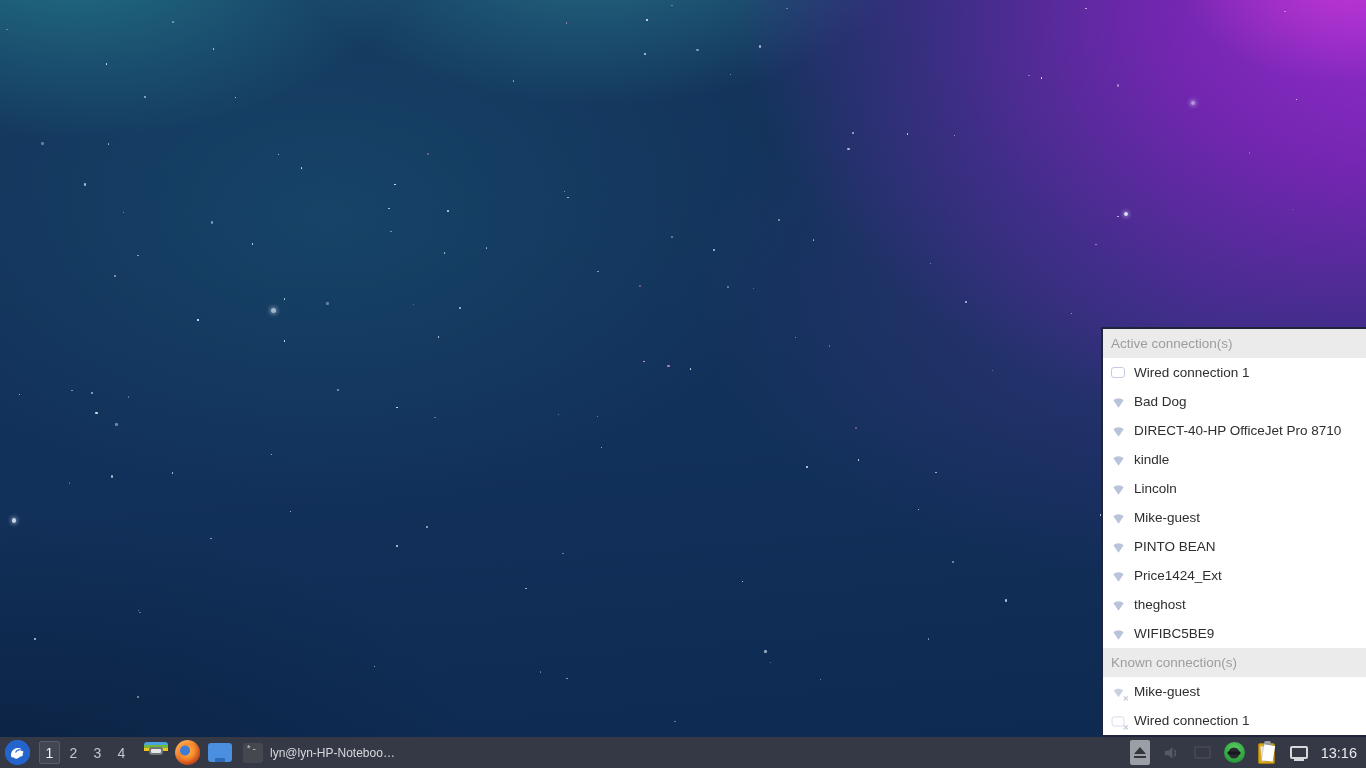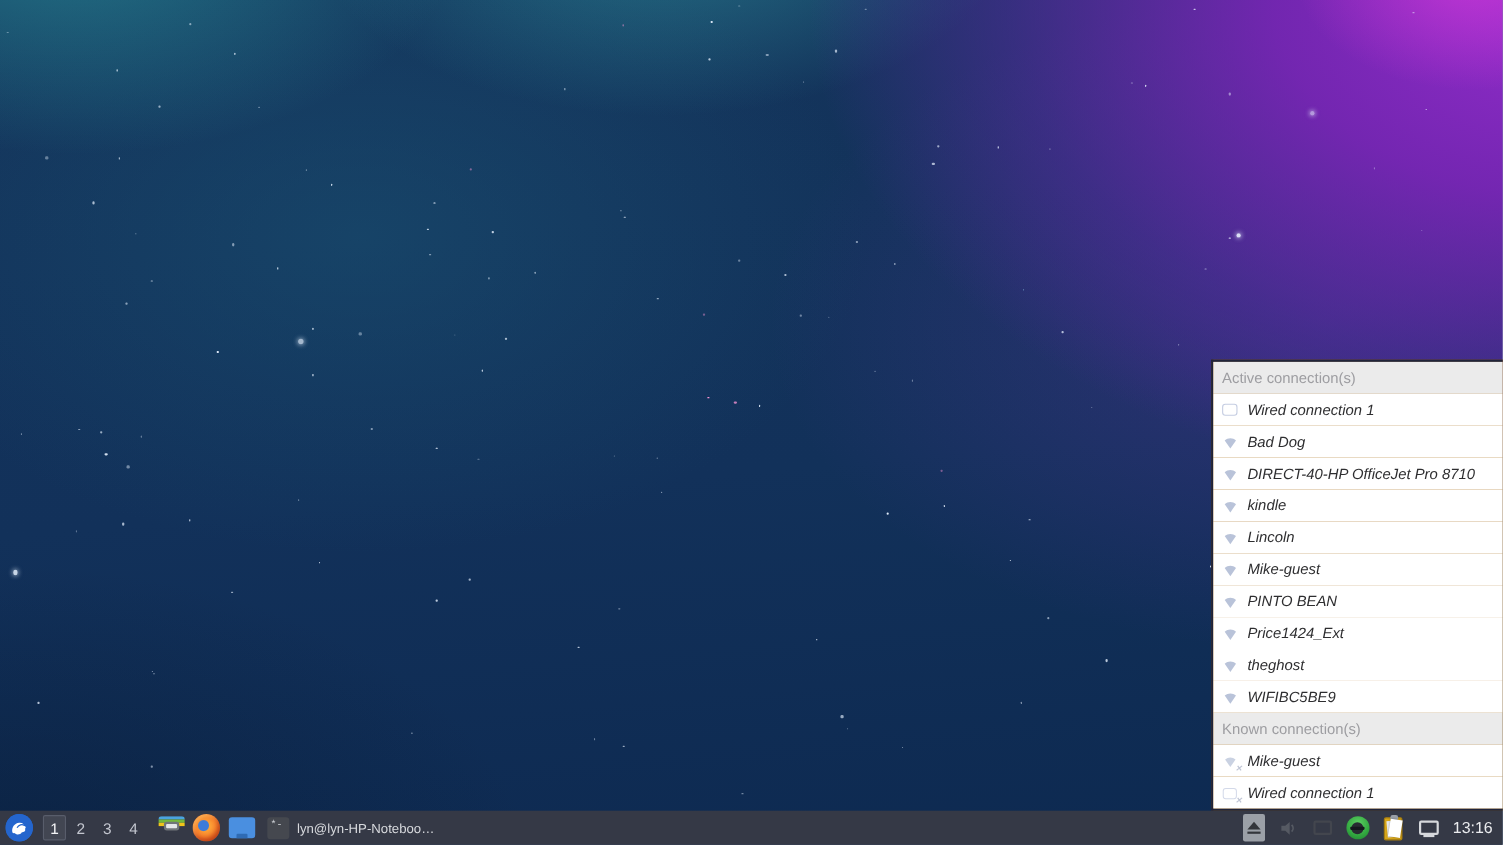--- a/index.html
+++ b/index.html
@@ -17,28 +17,28 @@
       radial-gradient(ellipse 640px 400px at 24% 28%, rgba(28,92,122,0.40), transparent 72%),
       radial-gradient(ellipse 700px 420px at 0% 105%, rgba(8,26,52,0.55), transparent 70%),
       linear-gradient(175deg, #14355c 0%, #12315a 55%, #0d2950 100%);
   }
   #stars { position:absolute; inset:0; }
   .star { position:absolute; border-radius:50%; }
 
   
   .net-popup {
     position:absolute; top:327px; right:0; bottom:31px; width:265px;
-    background:#a16207;
+    background:#5eead4;
     border-left:2px solid #20243a; border-top:2px solid #20243a; border-bottom:2px solid #20243a;
     display:flex; flex-direction:column;
     font-size:13.5px;
   }
   .net-row { flex:1 1 0; display:flex; align-items:center; min-height:0; }
   .net-header { background:#ebebeb; color:#9d9da1; padding-left:8px; }
-  .net-item  { background:#ffffff; color:#2e2e30;font-style:italic; }
+  .net-item  { background:#ffffff; color:#2e2e30; }
   .net-item .ic { width:16px; height:16px; margin-left:7px; margin-right:8px; position:relative; flex:0 0 16px; display:flex; align-items:center; justify-content:center; }
   .net-item.known .ic { transform:scale(.92); opacity:.75; }
   .wifi-icon svg { display:block; }
   .wifi-icon path { fill:#b9c3d9; }
   .wired-icon .scr { width:14px; height:11px; border:1.6px solid #c5cde2; border-radius:3px; }
   .badge-x { position:absolute; right:-4px; bottom:-4px; font-size:8px; line-height:8px; color:#a9b1c6; font-weight:bold; }
 
   
   .taskbar {
     position:absolute; left:0; right:0; bottom:0; height:31px;

